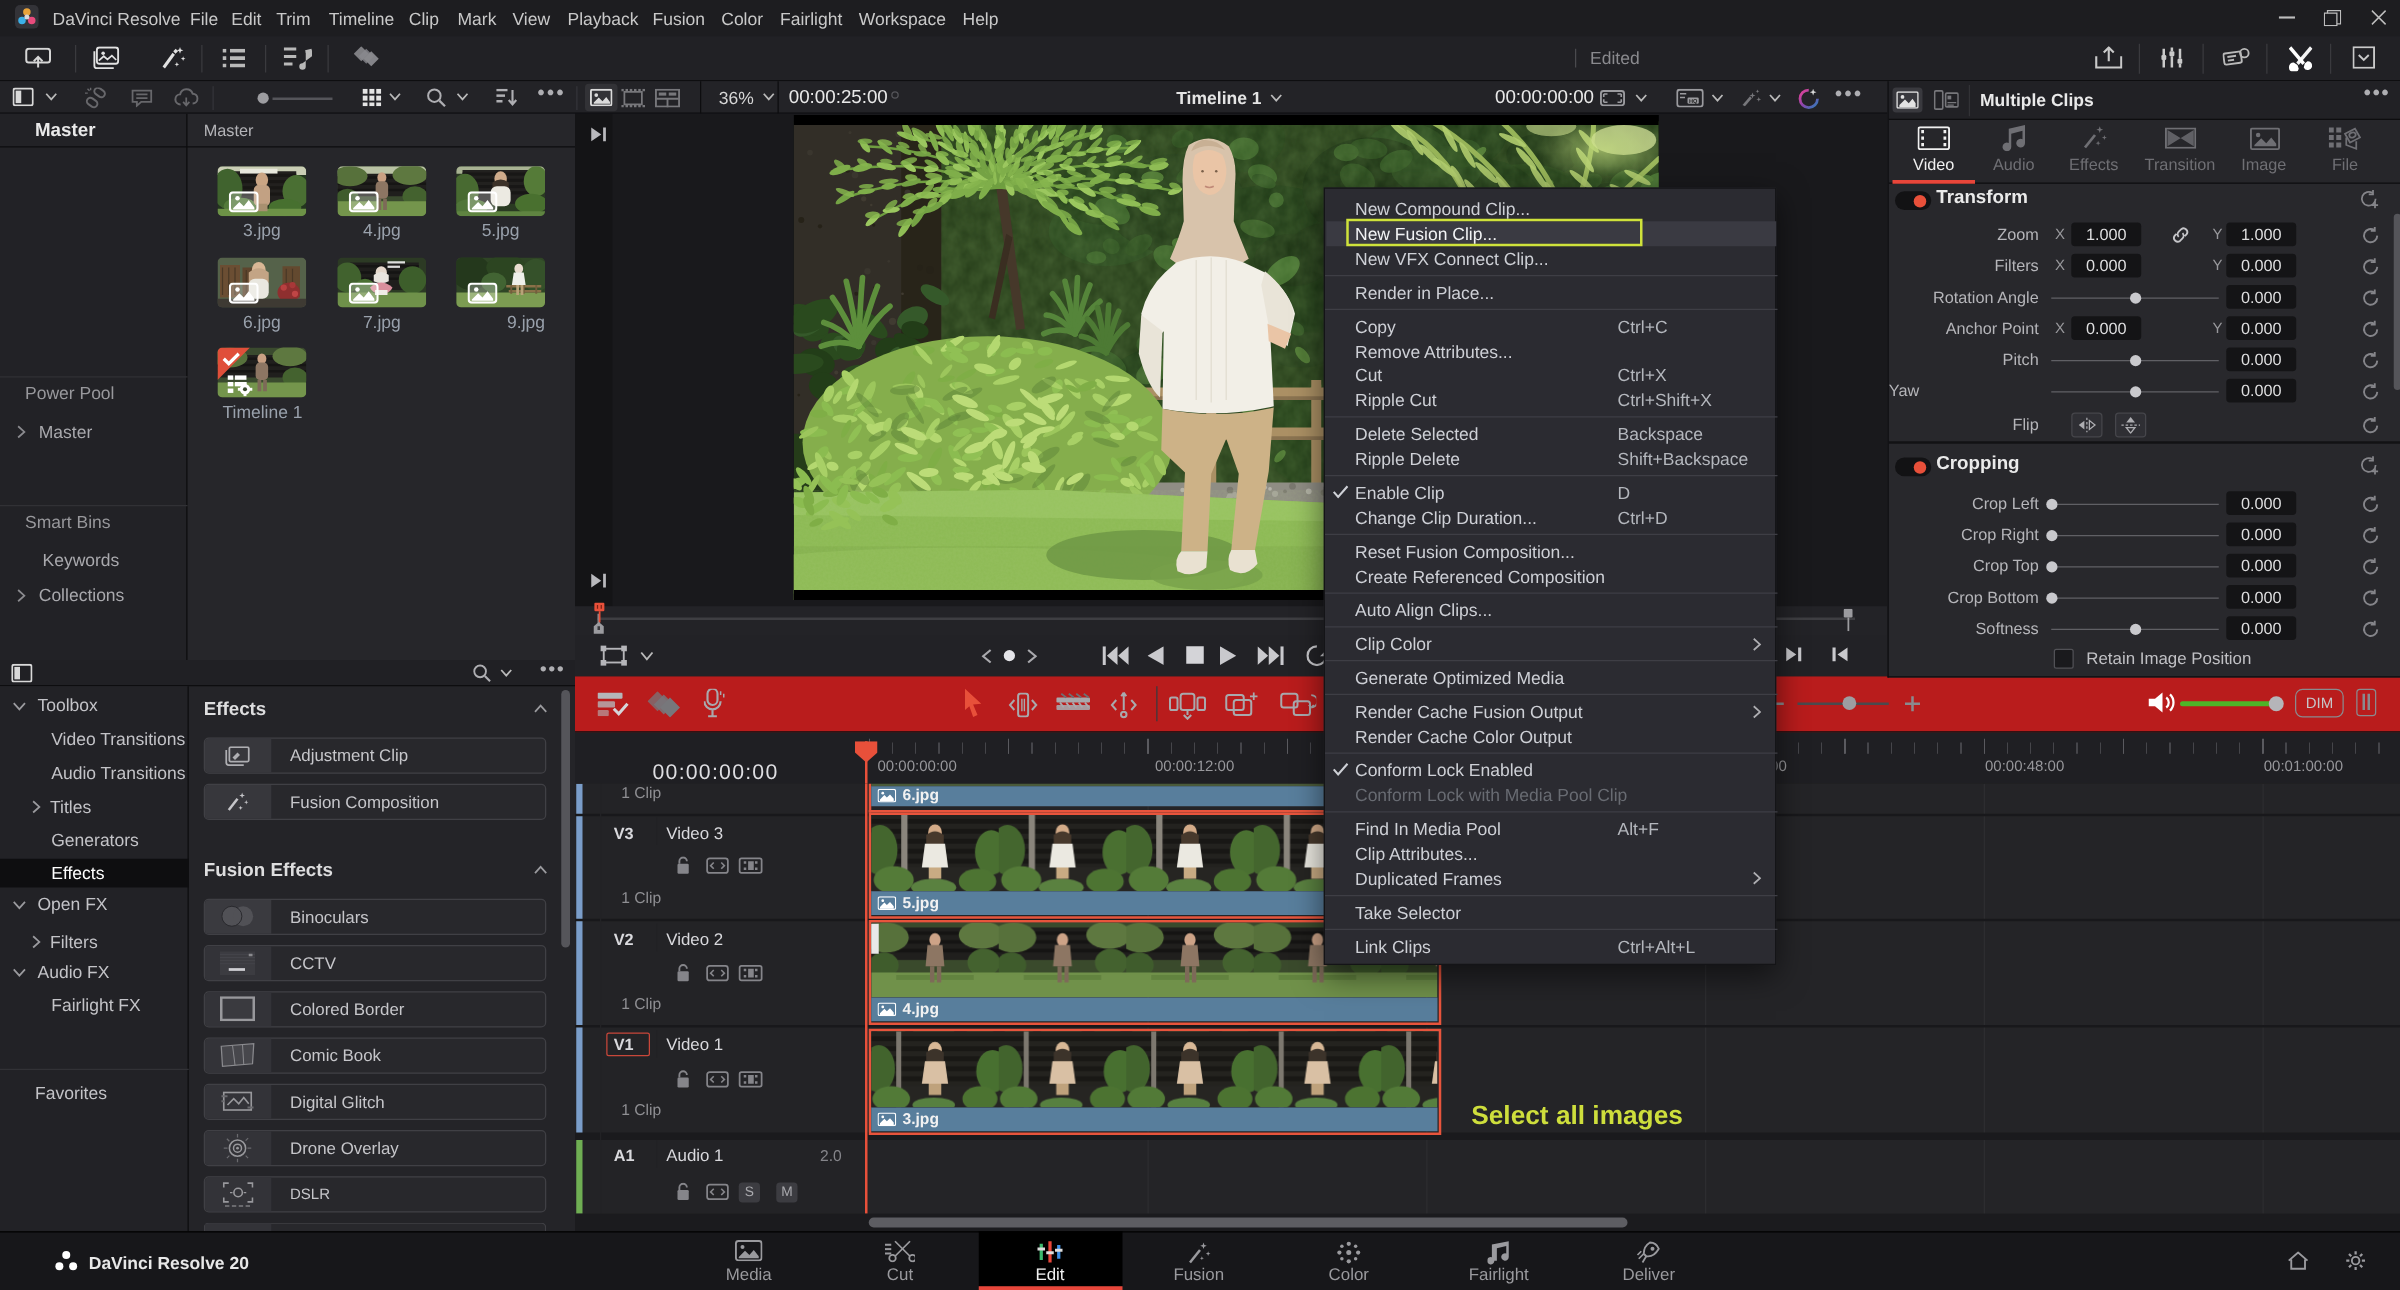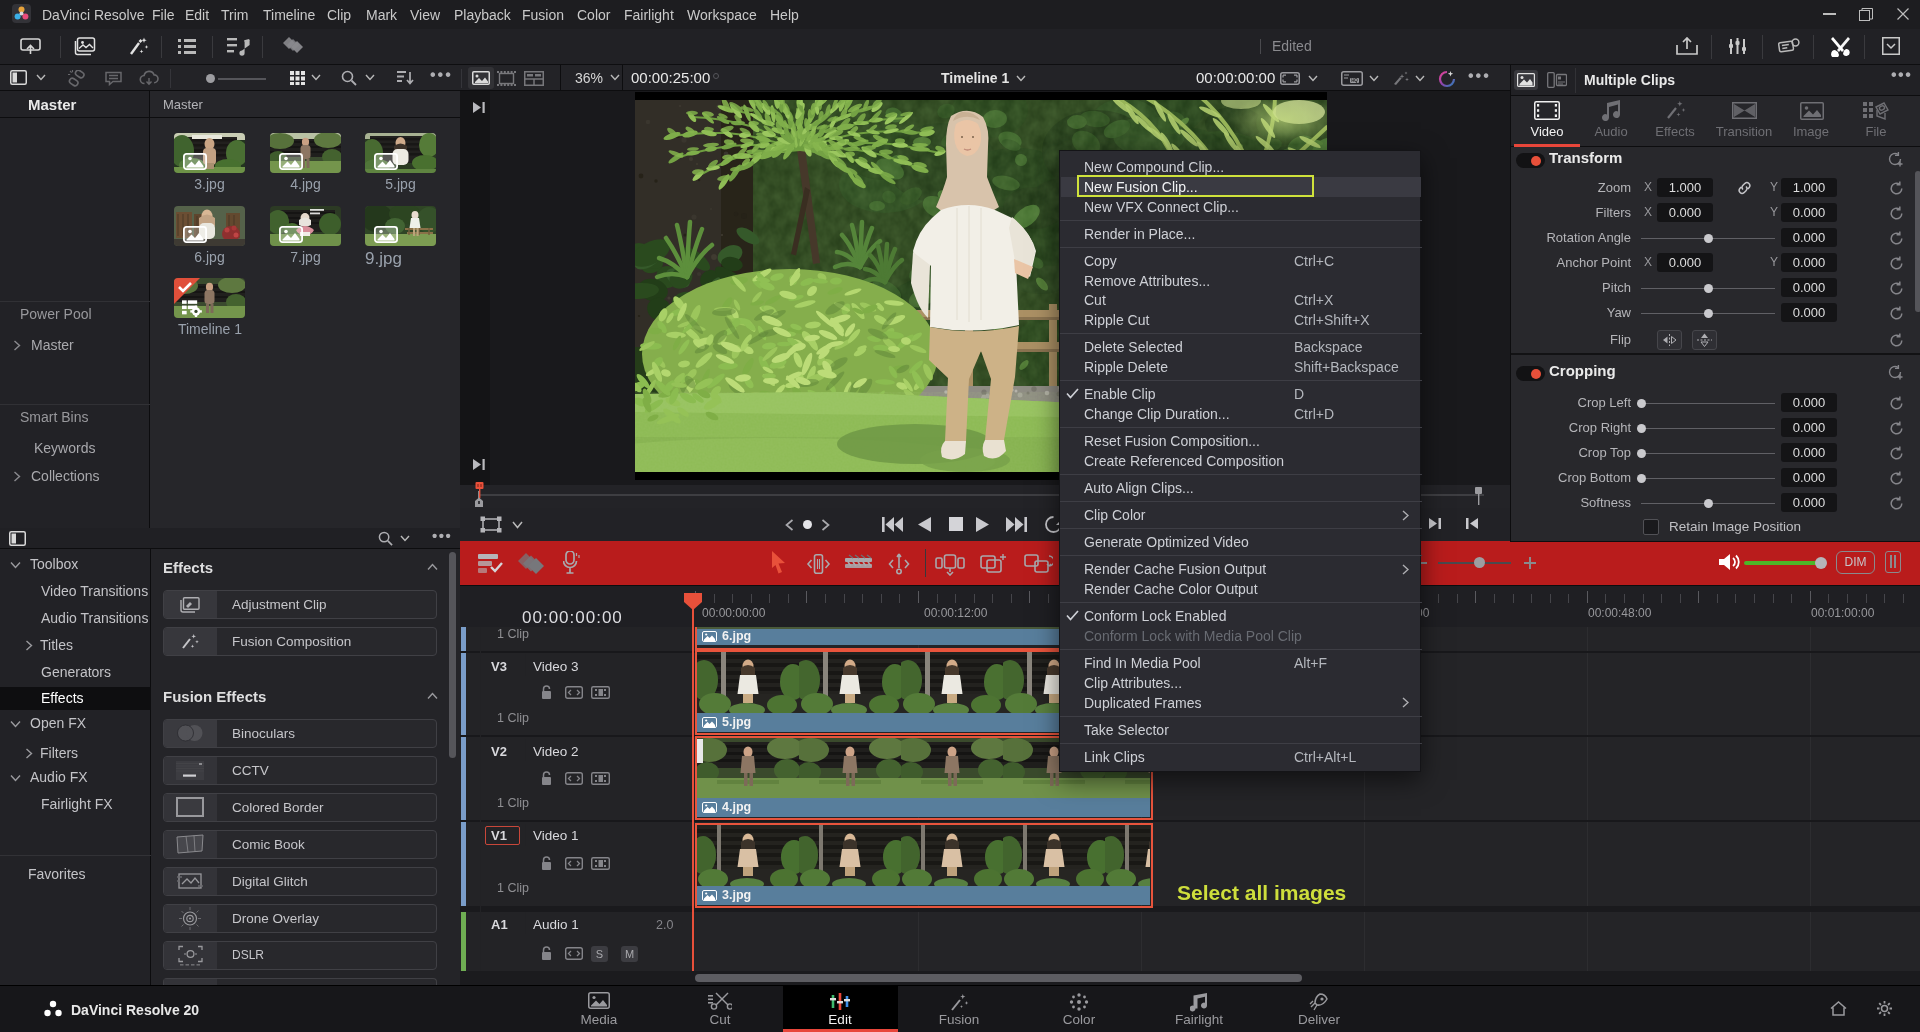--- a/index.html
+++ b/index.html
@@ -406,21 +406,21 @@
       <ellipse cx="30" cy="20" rx="10" ry="8" fill="#426433"></ellipse>
       <rect x="0" y="28" width="71" height="12" fill="#7c9c52"></rect>
       <path d="M40 22 h28 v2 h-28z M42 26 h26 v2 h-26z" fill="#8a7148"></path>
       <path d="M44 22 v7 M54 22 v7 M64 22 v7" stroke="#735e3c" stroke-width="1.5"></path>
       <ellipse cx="50" cy="9" rx="3.5" ry="4" fill="#e8dccf"></ellipse>
       <path d="M46 12 h8 l1.5 10 h-11z" fill="#eef0ea"></path>
       <path d="M48 22 h2.2 v8 h-2.2z M51.5 22 h2.2 v8 h-2.2z" fill="#b9a379"></path>
     </svg>
   <span class="txt" style="left:174px;top:158px;width:71px;text-align:center;font-size:14px;color:#99a1ac">6.jpg</span>
   <span class="txt" style="left:270px;top:158px;width:71px;text-align:center;font-size:14px;color:#99a1ac">7.jpg</span>
-  <span class="txt" style="left:365px;top:158px;width:71px;text-align:left;font-size:17px;color:#99a1ac">9.jpg</span>
+  <span class="txt" style="left:365px;top:158px;width:71px;text-align:right;font-size:14px;color:#99a1ac">9.jpg</span>
 
   <svg class="ic" style="left:174px;top:187px;border-radius:4px" width="71" height="40" viewBox="0 0 71 40">
       <rect width="71" height="40" fill="#3a4a2e"></rect>
       <rect x="0" y="6" width="71" height="18" fill="#201f1d"></rect>
       <g fill="#161514">
         <rect x="0" y="8" width="71" height="2"></rect>
         <rect x="0" y="13" width="71" height="2"></rect>
         <rect x="0" y="18" width="71" height="2"></rect>
       </g>
       <ellipse cx="10" cy="8" rx="14" ry="8" fill="#57713b"></ellipse>
@@ -2103,21 +2103,21 @@
       <path d="M10.8 0.5 v3.2 h-3.2" fill="none" stroke="#85858a" stroke-width="1.5"></path>
     </svg>
     <span class="txt" style="left:0;top:215px;width:120px;text-align:right;font-size:13px;color:#b5b5b9">Pitch</span>
     <div class="abs" style="left:130px;top:222.5px;width:134px;height:1.5px;background:#606065"></div>
     <div class="abs" style="left:192.5px;top:218.5px;width:9px;height:9px;border-radius:50%;background:#c9c9cd"></div>
     <div class="abs" style="left:270px;top:213px;width:56px;height:19px;background:#141416;border-radius:3px;color:#dededf;font-size:13px;text-align:center;line-height:19px">0.000</div>
     <svg class="ic" style="left:378px;top:216px" width="15" height="15" viewBox="0 0 15 15">
       <path d="M12.8 7.5 a5.3 5.3 0 1 1-2.2-4.3" fill="none" stroke="#85858a" stroke-width="1.5"></path>
       <path d="M10.8 0.5 v3.2 h-3.2" fill="none" stroke="#85858a" stroke-width="1.5"></path>
     </svg>
-    <span class="txt" style="left:0;top:240px;width:120px;text-align:right;font-size:13px;color:#b5b5b9">Yaw</span>
+    <span class="txt" style="left:0;top:240px;width:120px;text-align:left;font-size:13px;color:#b5b5b9">Yaw</span>
     <div class="abs" style="left:130px;top:247.5px;width:134px;height:1.5px;background:#606065"></div>
     <div class="abs" style="left:192.5px;top:243.5px;width:9px;height:9px;border-radius:50%;background:#c9c9cd"></div>
     <div class="abs" style="left:270px;top:238px;width:56px;height:19px;background:#141416;border-radius:3px;color:#dededf;font-size:13px;text-align:center;line-height:19px">0.000</div>
     <svg class="ic" style="left:378px;top:241px" width="15" height="15" viewBox="0 0 15 15">
       <path d="M12.8 7.5 a5.3 5.3 0 1 1-2.2-4.3" fill="none" stroke="#85858a" stroke-width="1.5"></path>
       <path d="M10.8 0.5 v3.2 h-3.2" fill="none" stroke="#85858a" stroke-width="1.5"></path>
     </svg>
     <span class="txt" style="left:0;top:267px;width:120px;text-align:right;font-size:13px;color:#b5b5b9">Flip</span>
     <div class="abs" style="left:146px;top:265px;width:25px;height:20px;background:#2f2f34;border:1px solid #46464b;border-radius:3px"></div>
     <svg class="ic" style="left:151px;top:269px" width="15" height="12" viewBox="0 0 15 12">
@@ -2318,21 +2318,21 @@
     <span class="txt" style="left:24px;top:282.0px;font-size:14px;color:#ced0d6">Reset Fusion Composition...</span>
     <span class="txt" style="left:24px;top:301.8px;font-size:14px;color:#ced0d6">Create Referenced Composition</span>
     <div class="abs" style="left:0;top:322.9px;width:362px;height:1px;background:#3e3e45"></div>
     <span class="txt" style="left:24px;top:328.9px;font-size:14px;color:#ced0d6">Auto Align Clips...</span>
     <div class="abs" style="left:0;top:350.0px;width:362px;height:1px;background:#3e3e45"></div>
     <span class="txt" style="left:24px;top:356.0px;font-size:14px;color:#ced0d6">Clip Color</span>
     <svg class="ic" style="left:342px;top:358.5px" width="7" height="11" viewBox="0 0 7 11">
       <path d="M1 1 L6 5.5 L1 10" fill="none" stroke="#aeaeb2" stroke-width="1.4"></path>
     </svg>
     <div class="abs" style="left:0;top:377.1px;width:362px;height:1px;background:#3e3e45"></div>
-    <span class="txt" style="left:24px;top:383.1px;font-size:14px;color:#ced0d6">Generate Optimized Video</span>
+    <span class="txt" style="left:24px;top:383.1px;font-size:14px;color:#ced0d6">Generate Optimized Media</span>
     <div class="abs" style="left:0;top:404.2px;width:362px;height:1px;background:#3e3e45"></div>
     <span class="txt" style="left:24px;top:410.2px;font-size:14px;color:#ced0d6">Render Cache Fusion Output</span>
     <svg class="ic" style="left:342px;top:412.7px" width="7" height="11" viewBox="0 0 7 11">
       <path d="M1 1 L6 5.5 L1 10" fill="none" stroke="#aeaeb2" stroke-width="1.4"></path>
     </svg>
     <span class="txt" style="left:24px;top:430.0px;font-size:14px;color:#ced0d6">Render Cache Color Output</span>
     <div class="abs" style="left:0;top:451.1px;width:362px;height:1px;background:#3e3e45"></div>
     <span class="txt" style="left:24px;top:457.1px;font-size:14px;color:#ced0d6">Conform Lock Enabled</span>
     <svg class="ic" style="left:6px;top:459.1px" width="13" height="11" viewBox="0 0 13 11">
       <path d="M1 5.5 L4.5 9.5 L12 1" fill="none" stroke="#ced0d6" stroke-width="1.7"></path>

